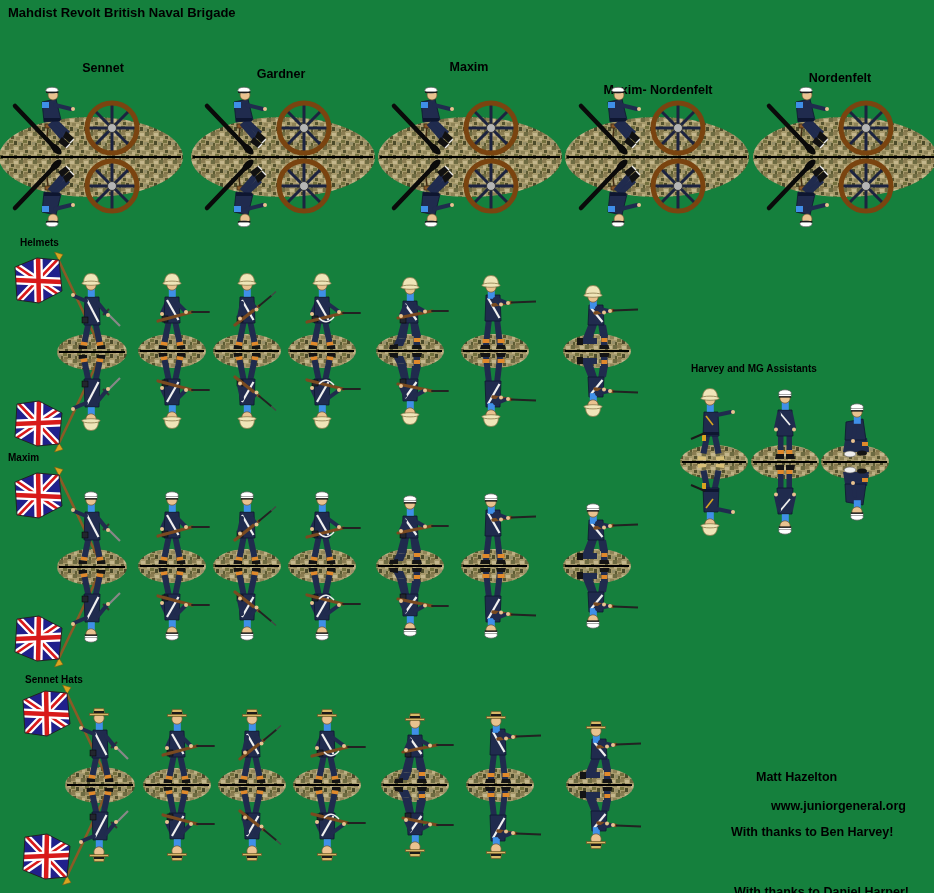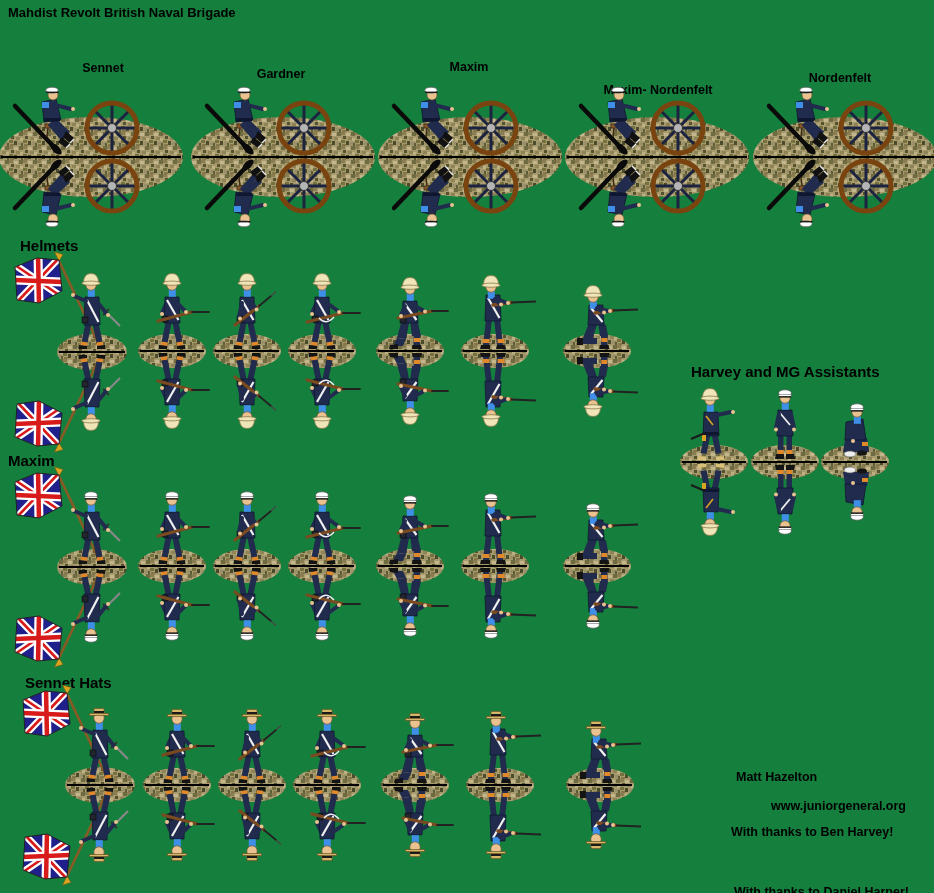--- a/index.html
+++ b/index.html
@@ -1,20 +1,20 @@
 <!DOCTYPE html>
 <html><head>
 <meta charset="utf-8">
 <style>
   html,body{margin:0;padding:0;background:#fff;}
   .canvas{position:relative;width:934px;height:893px;background:#15803d;overflow:hidden;
           font-family:Liberation Sans, sans-serif;}
   .page-title{position:absolute;left:8px;top:5px;font-size:13px;font-weight:bold;color:#000;}
   .gun-label{position:absolute;transform:translateX(-50%);font-size:12.5px;font-weight:bold;color:#000;white-space:nowrap;}
-  .section-label{position:absolute;font-size:15px;font-weight:bold;color:#000;white-space:nowrap;text-align:right;}
+  .section-label{position:absolute;font-size:10px;font-weight:bold;color:#000;white-space:nowrap;text-align:right;}
   .credit-line{position:absolute;font-size:12.5px;font-weight:bold;color:#000;white-space:nowrap;}
   .unit{position:absolute;}
   .unit svg{display:block;}
 </style>
 </head>
 <body>
 
 <div class="canvas">
   <div class="page-title">Mahdist Revolt British Naval Brigade</div>
 
@@ -803,21 +803,21 @@
             <circle cx="52" cy="30" r="5.2" fill="#e9c28f" stroke="#6b5530" stroke-width="0.7"></circle>
             <ellipse cx="52" cy="25" rx="6.4" ry="3.2" fill="#ffffff" stroke="#555" stroke-width="0.7"></ellipse>
             <rect x="45.8" y="26.4" width="12.4" height="2" fill="#ffffff" stroke="#555" stroke-width="0.5"></rect>
             <rect x="45.8" y="28.2" width="12.4" height="1.4" fill="#1a1a1a"></rect>
           </g>
           <use href="#f32" transform="translate(0,160) scale(1,-1)"></use>
         </svg>
       </div>
     </div>
 
-  <div class="credit-line" style="left:736px;top:770px">Matt Hazelton</div>
+  <div class="credit-line" style="left:756px;top:770px">Matt Hazelton</div>
   <div class="credit-line" style="left:771px;top:799px">www.juniorgeneral.org</div>
   <div class="credit-line" style="left:731px;top:825px">With thanks to Ben Harvey!</div>
   <div class="credit-line" style="left:734px;top:885px">With thanks to Daniel Harper!</div>
 
   <svg width="0" height="0" style="position:absolute" aria-hidden="true">
     <defs>
       <pattern id="camo" width="14" height="14" patternUnits="userSpaceOnUse">
         <rect width="14" height="14" fill="#a79a6c"></rect>
         <rect x="0" y="0" width="4" height="3" fill="#8a7d52"></rect>
         <rect x="5" y="1" width="4" height="3" fill="#c3b68c"></rect>

